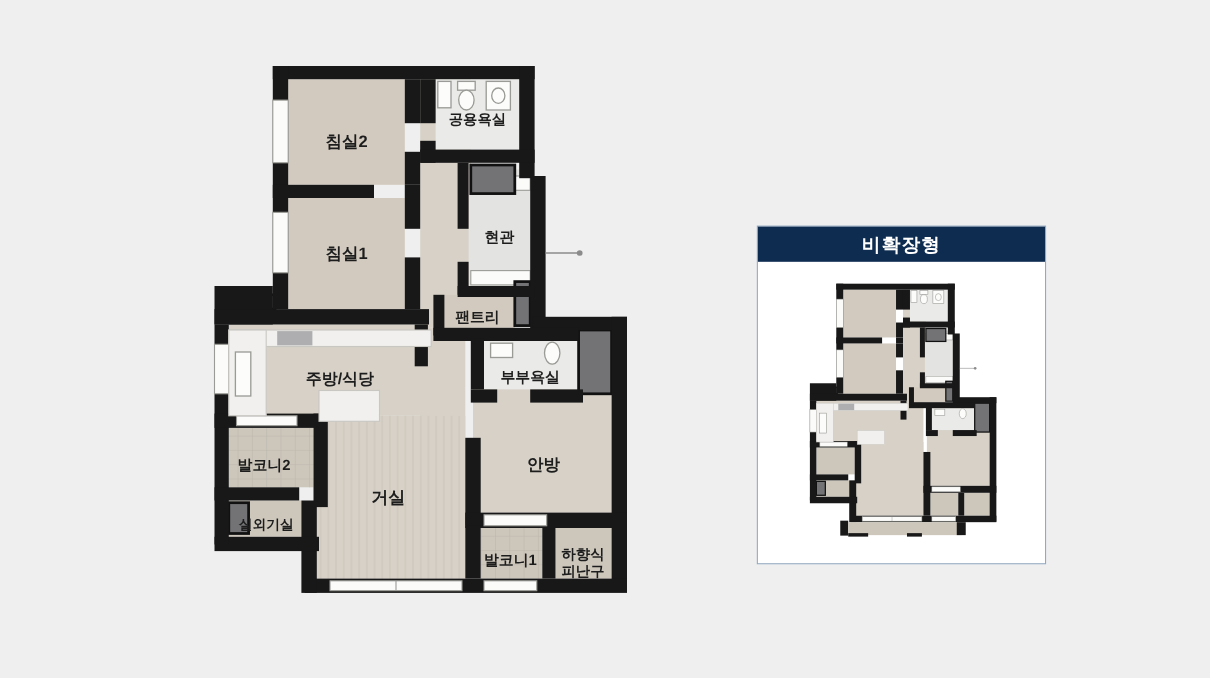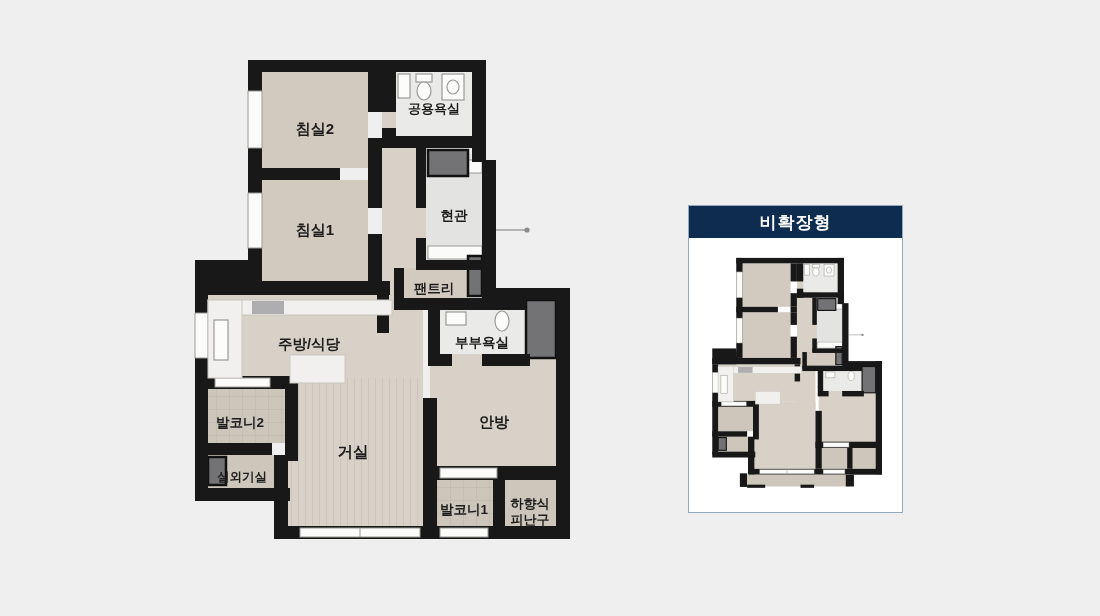--- a/index.html
+++ b/index.html
@@ -22,21 +22,21 @@
   .btile{fill:var(--btile);}
   .duct{fill:var(--duct);stroke:#111;stroke-width:2.5;}
   .entry{fill:var(--entry);}
   .counter{fill:var(--counter);stroke:#c9c7c2;stroke-width:1;}
   .win{fill:#fbfbfa;stroke:#9a9a96;stroke-width:1;}
   .fix{fill:#fcfcfb;stroke:#9a9a96;stroke-width:1.2;}
   .lbl{fill:var(--label);font-family:"Liberation Sans",sans-serif;font-weight:bold;text-anchor:middle;}
   .leader{stroke:#8b8b8b;stroke-width:1.2;}
   .leaderdot{fill:#8b8b8b;}
   
-  .type-panel{position:absolute;left:688px;top:205px;width:215px;height:308px;
+  .type-panel{position:absolute;left:688px;top:205px;width:263px;height:308px;
     background:#ffffff;border:1px solid var(--pborder);display:flex;flex-direction:column;}
   .type-panel-header{height:32px;background:var(--navy);color:#fff;display:flex;
     align-items:center;justify-content:center;font-weight:bold;font-size:17px;letter-spacing:1px;}
   .type-panel-body{flex:1;display:flex;align-items:center;justify-content:center;padding:8px 0 12px;}
   .mini-plan{width:172px;}
   .mini-plan svg{width:100%;height:auto;display:block;}
 </style>
 </head>
 <body>
 

